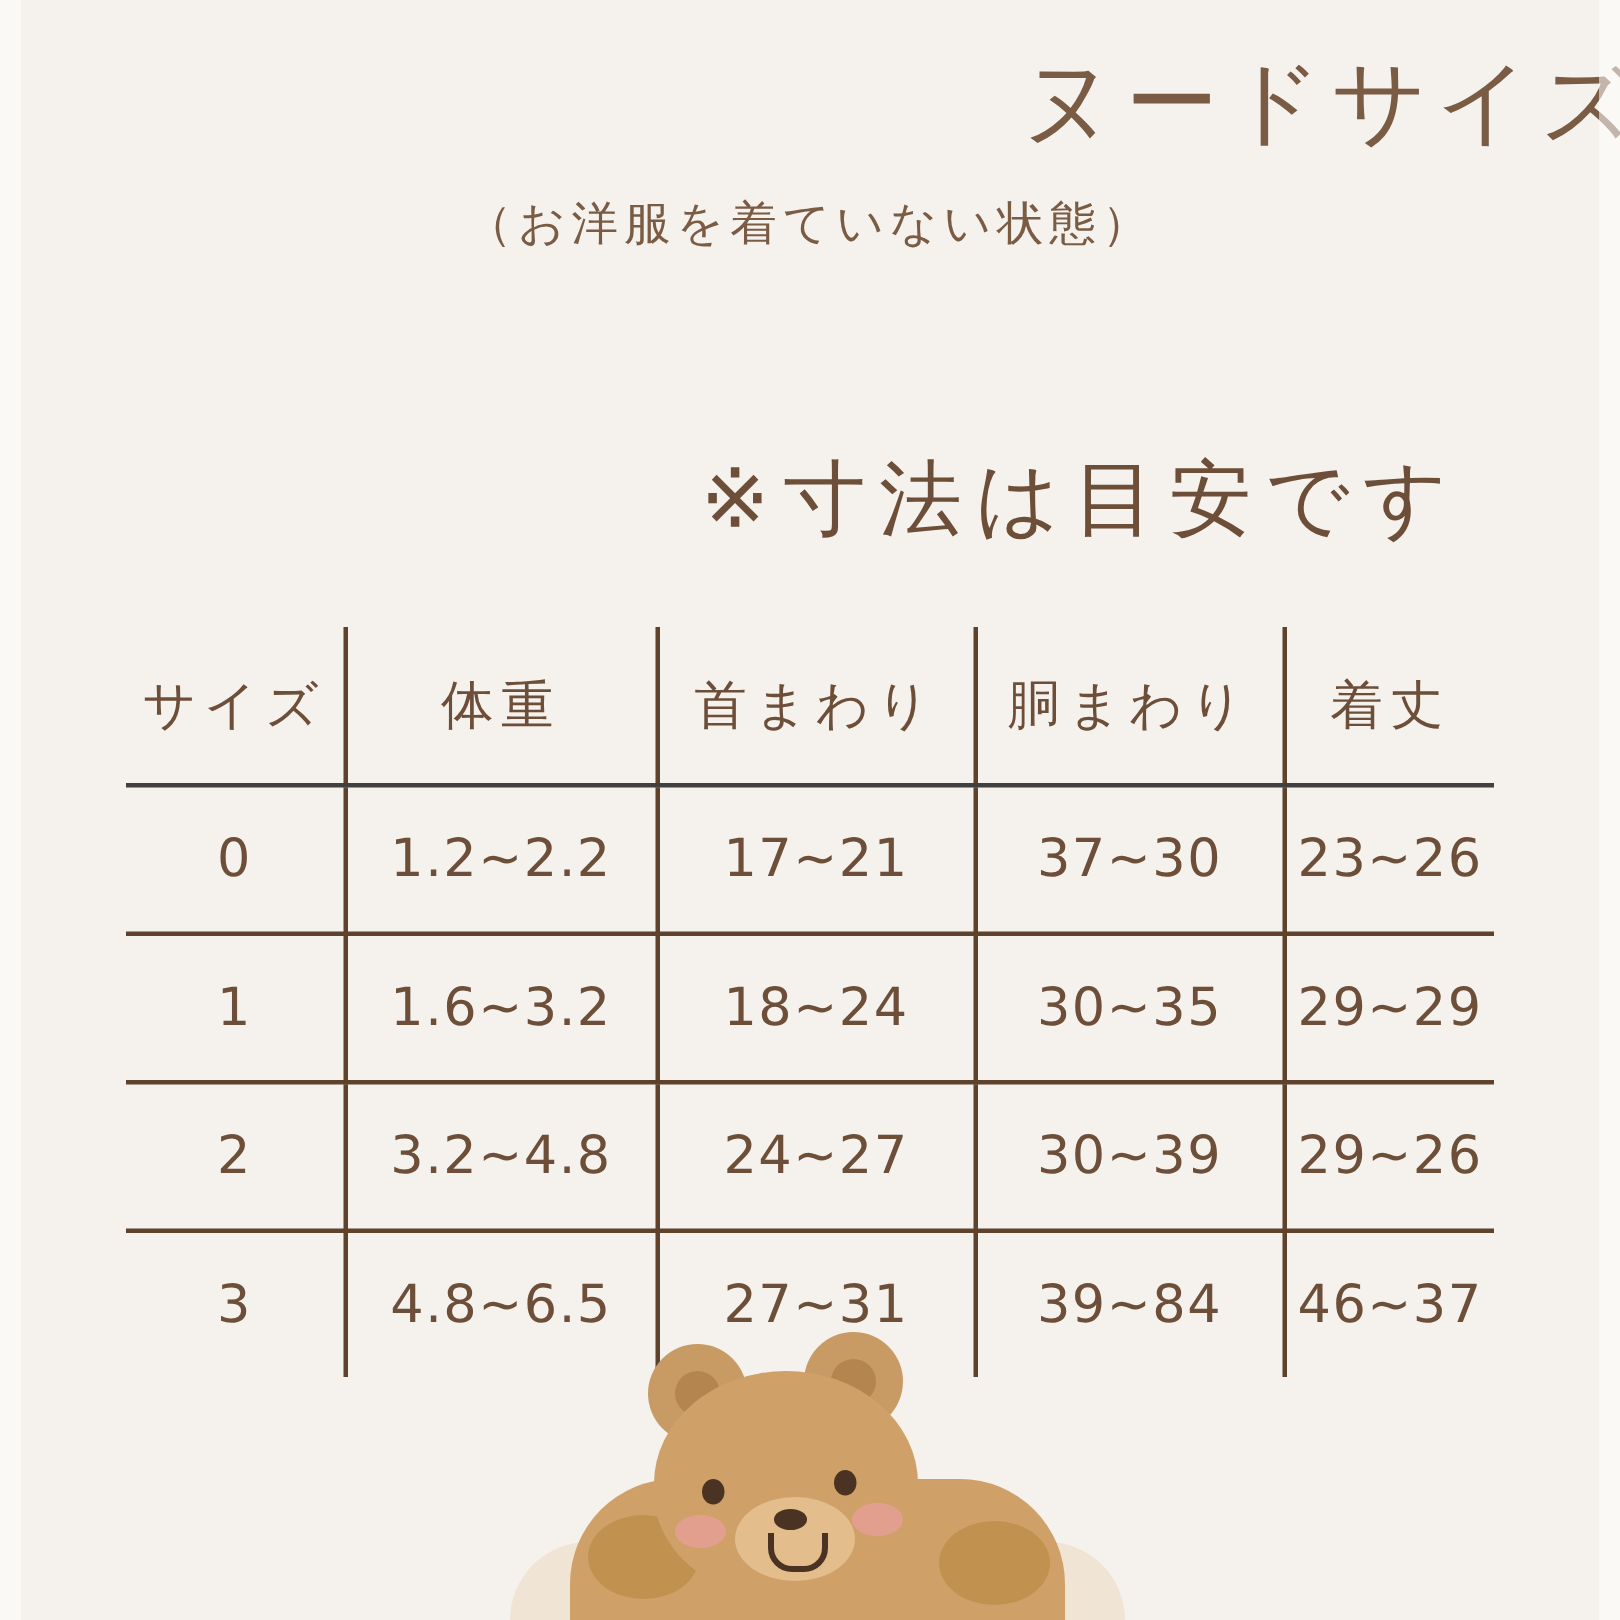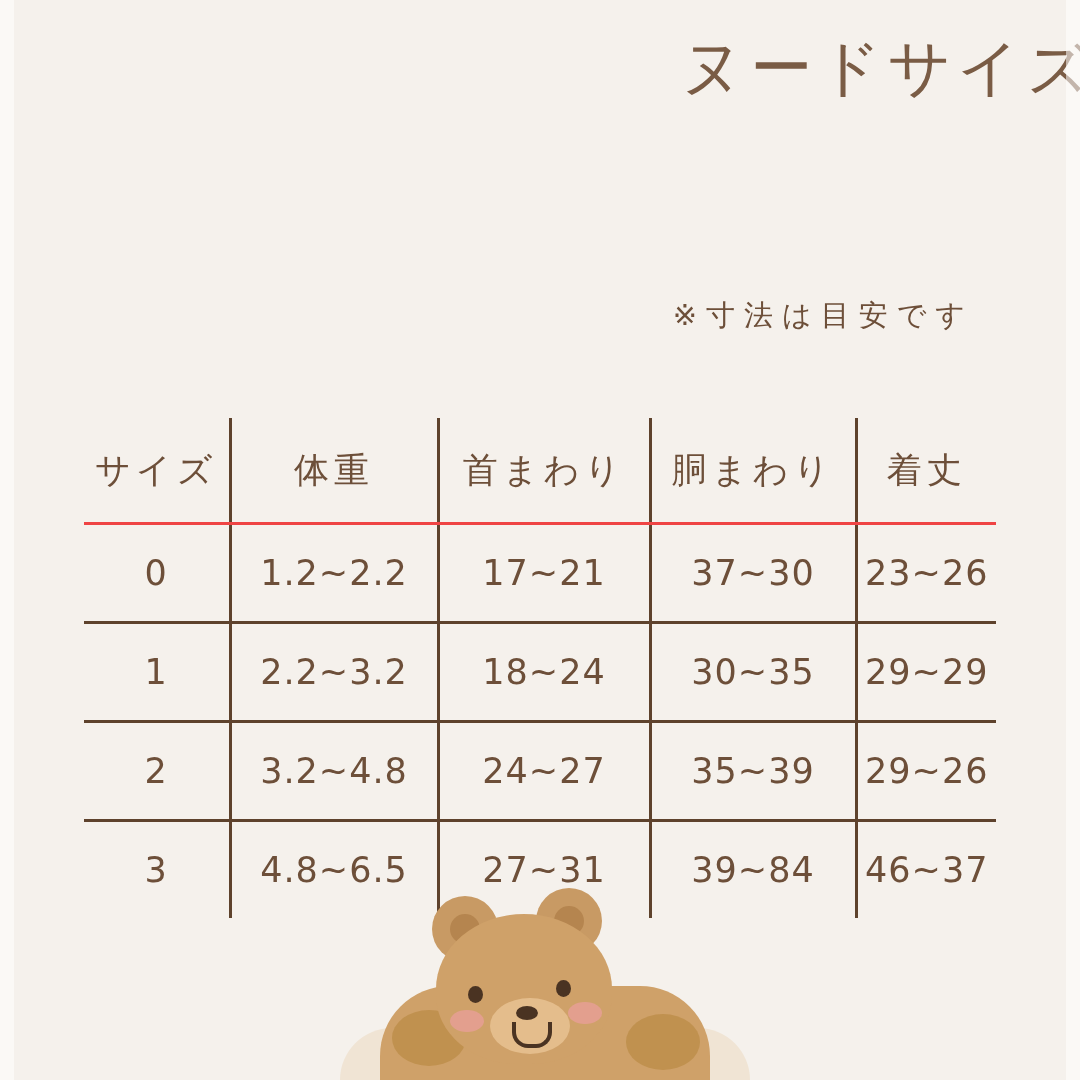--- a/index.html
+++ b/index.html
@@ -61,21 +61,21 @@
     text-align: center;
     font-size: 31px;
     letter-spacing: 4px;
     color: #7a5c45;
   }
 
   .note {
     position: absolute;
     top: 296px;
     right: 106px;
-    font-size: 29px;
+    font-size: 55px;
     letter-spacing: 9px;
     color: #6d4f39;
   }
 
   
   .table-wrap {
     position: absolute;
     left: 84px;
     top: 418px;
     width: 912px;
@@ -93,21 +93,21 @@
     text-align: center;
     vertical-align: middle;
     font-weight: 400;
     padding: 0;
   }
 
   table.size-table th {
     font-size: 35px;
     letter-spacing: 5px;
     height: 104px;
-    border-bottom: 3px solid #ef4444;
+    border-bottom: 3px solid #404040;
   }
 
   table.size-table td {
     font-size: 35px;
     letter-spacing: 1px;
     height: 96px;
     border-bottom: 3px solid #5e422c;
   }
 
   table.size-table tbody tr:last-child td {
@@ -238,20 +238,21 @@
   }
   .bear .paw.left  { left: 52px;  top: 120px; }
   .bear .paw.right { left: 286px; top: 124px; }
 </style>
 </head>
 <body>
 
 <div id="page">
 
   <div class="title">ヌードサイズ</div>
+  <div class="subtitle">（お洋服を着ていない状態）</div>
   <div class="note">※寸法は目安です</div>
 
   <div class="table-wrap">
     <table class="size-table">
       <colgroup>
         <col class="c0">
           <col class="c1">
           <col class="c2">
           <col class="c3">
           <col class="c4">
@@ -268,30 +269,30 @@
       <tbody>
         <tr>
           <td class="size-cell">0</td>
           <td>1.2~2.2</td>
           <td>17~21</td>
           <td>37~30</td>
           <td>23~26</td>
         </tr>
         <tr>
           <td class="size-cell">1</td>
-          <td>2.2~3.2</td>
+          <td>1.6~3.2</td>
           <td>18~24</td>
           <td>30~35</td>
           <td>29~29</td>
         </tr>
         <tr>
           <td class="size-cell">2</td>
           <td>3.2~4.8</td>
           <td>24~27</td>
-          <td>35~39</td>
+          <td>30~39</td>
           <td>29~26</td>
         </tr>
         <tr>
           <td class="size-cell">3</td>
           <td>4.8~6.5</td>
           <td>27~31</td>
           <td>39~84</td>
           <td>46~37</td>
         </tr>
       </tbody>

